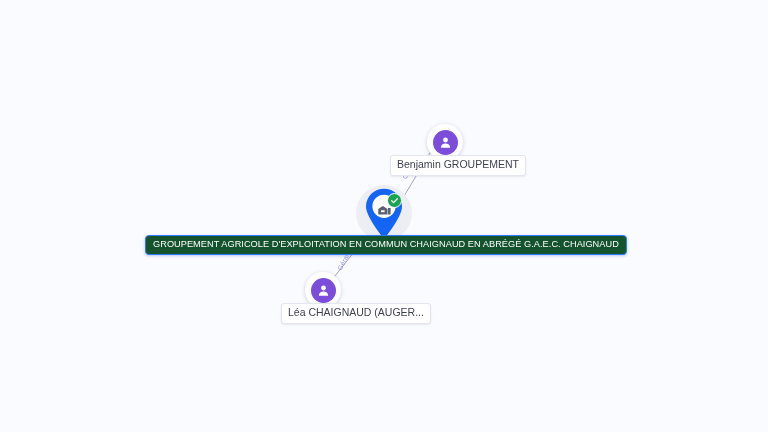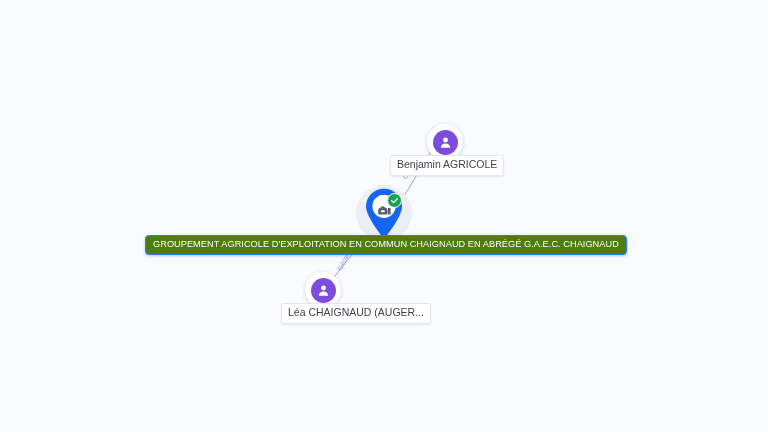--- a/index.html
+++ b/index.html
@@ -144,21 +144,21 @@
     display: flex;
     align-items: center;
     justify-content: center;
   }
 
   
   #label-company {
     position: absolute;
     left: 145px;
     top: 235px;
-    background: #4d7c0f;
+    background: #14532d;
     border: 1px solid #2f7bff;
     border-radius: 4px;
     padding: 3px 7px 4px 7px;
     font-size: 9.2px;
     color: #ffffff;
     letter-spacing: 0.05px;
     white-space: nowrap;
     box-shadow: 0 1px 3px rgba(20, 70, 190, 0.30);
     line-height: 1.15;
     font-family: "Liberation Sans", sans-serif;
@@ -180,21 +180,21 @@
 
   <div class="person-node" id="node-benjamin">
     <div class="avatar-circle">
       <svg width="15" height="15" viewBox="0 0 24 24" xmlns="http://www.w3.org/2000/svg">
         <circle cx="12" cy="8" r="3.9" fill="#ffffff"></circle>
         <path d="M 4.6 20.2 C 4.6 15.9 8.0 13.6 12 13.6 C 16 13.6 19.4 15.9 19.4 20.2 Z" fill="#ffffff"></path>
       </svg>
     </div>
   </div>
 
-  <div class="name-label" id="label-benjamin">Benjamin AGRICOLE</div>
+  <div class="name-label" id="label-benjamin">Benjamin GROUPEMENT</div>
 
   <div class="person-node" id="node-lea">
     <div class="avatar-circle">
       <svg width="15" height="15" viewBox="0 0 24 24" xmlns="http://www.w3.org/2000/svg">
         <circle cx="12" cy="8" r="3.9" fill="#ffffff"></circle>
         <path d="M 4.6 20.2 C 4.6 15.9 8.0 13.6 12 13.6 C 16 13.6 19.4 15.9 19.4 20.2 Z" fill="#ffffff"></path>
       </svg>
     </div>
   </div>
 

